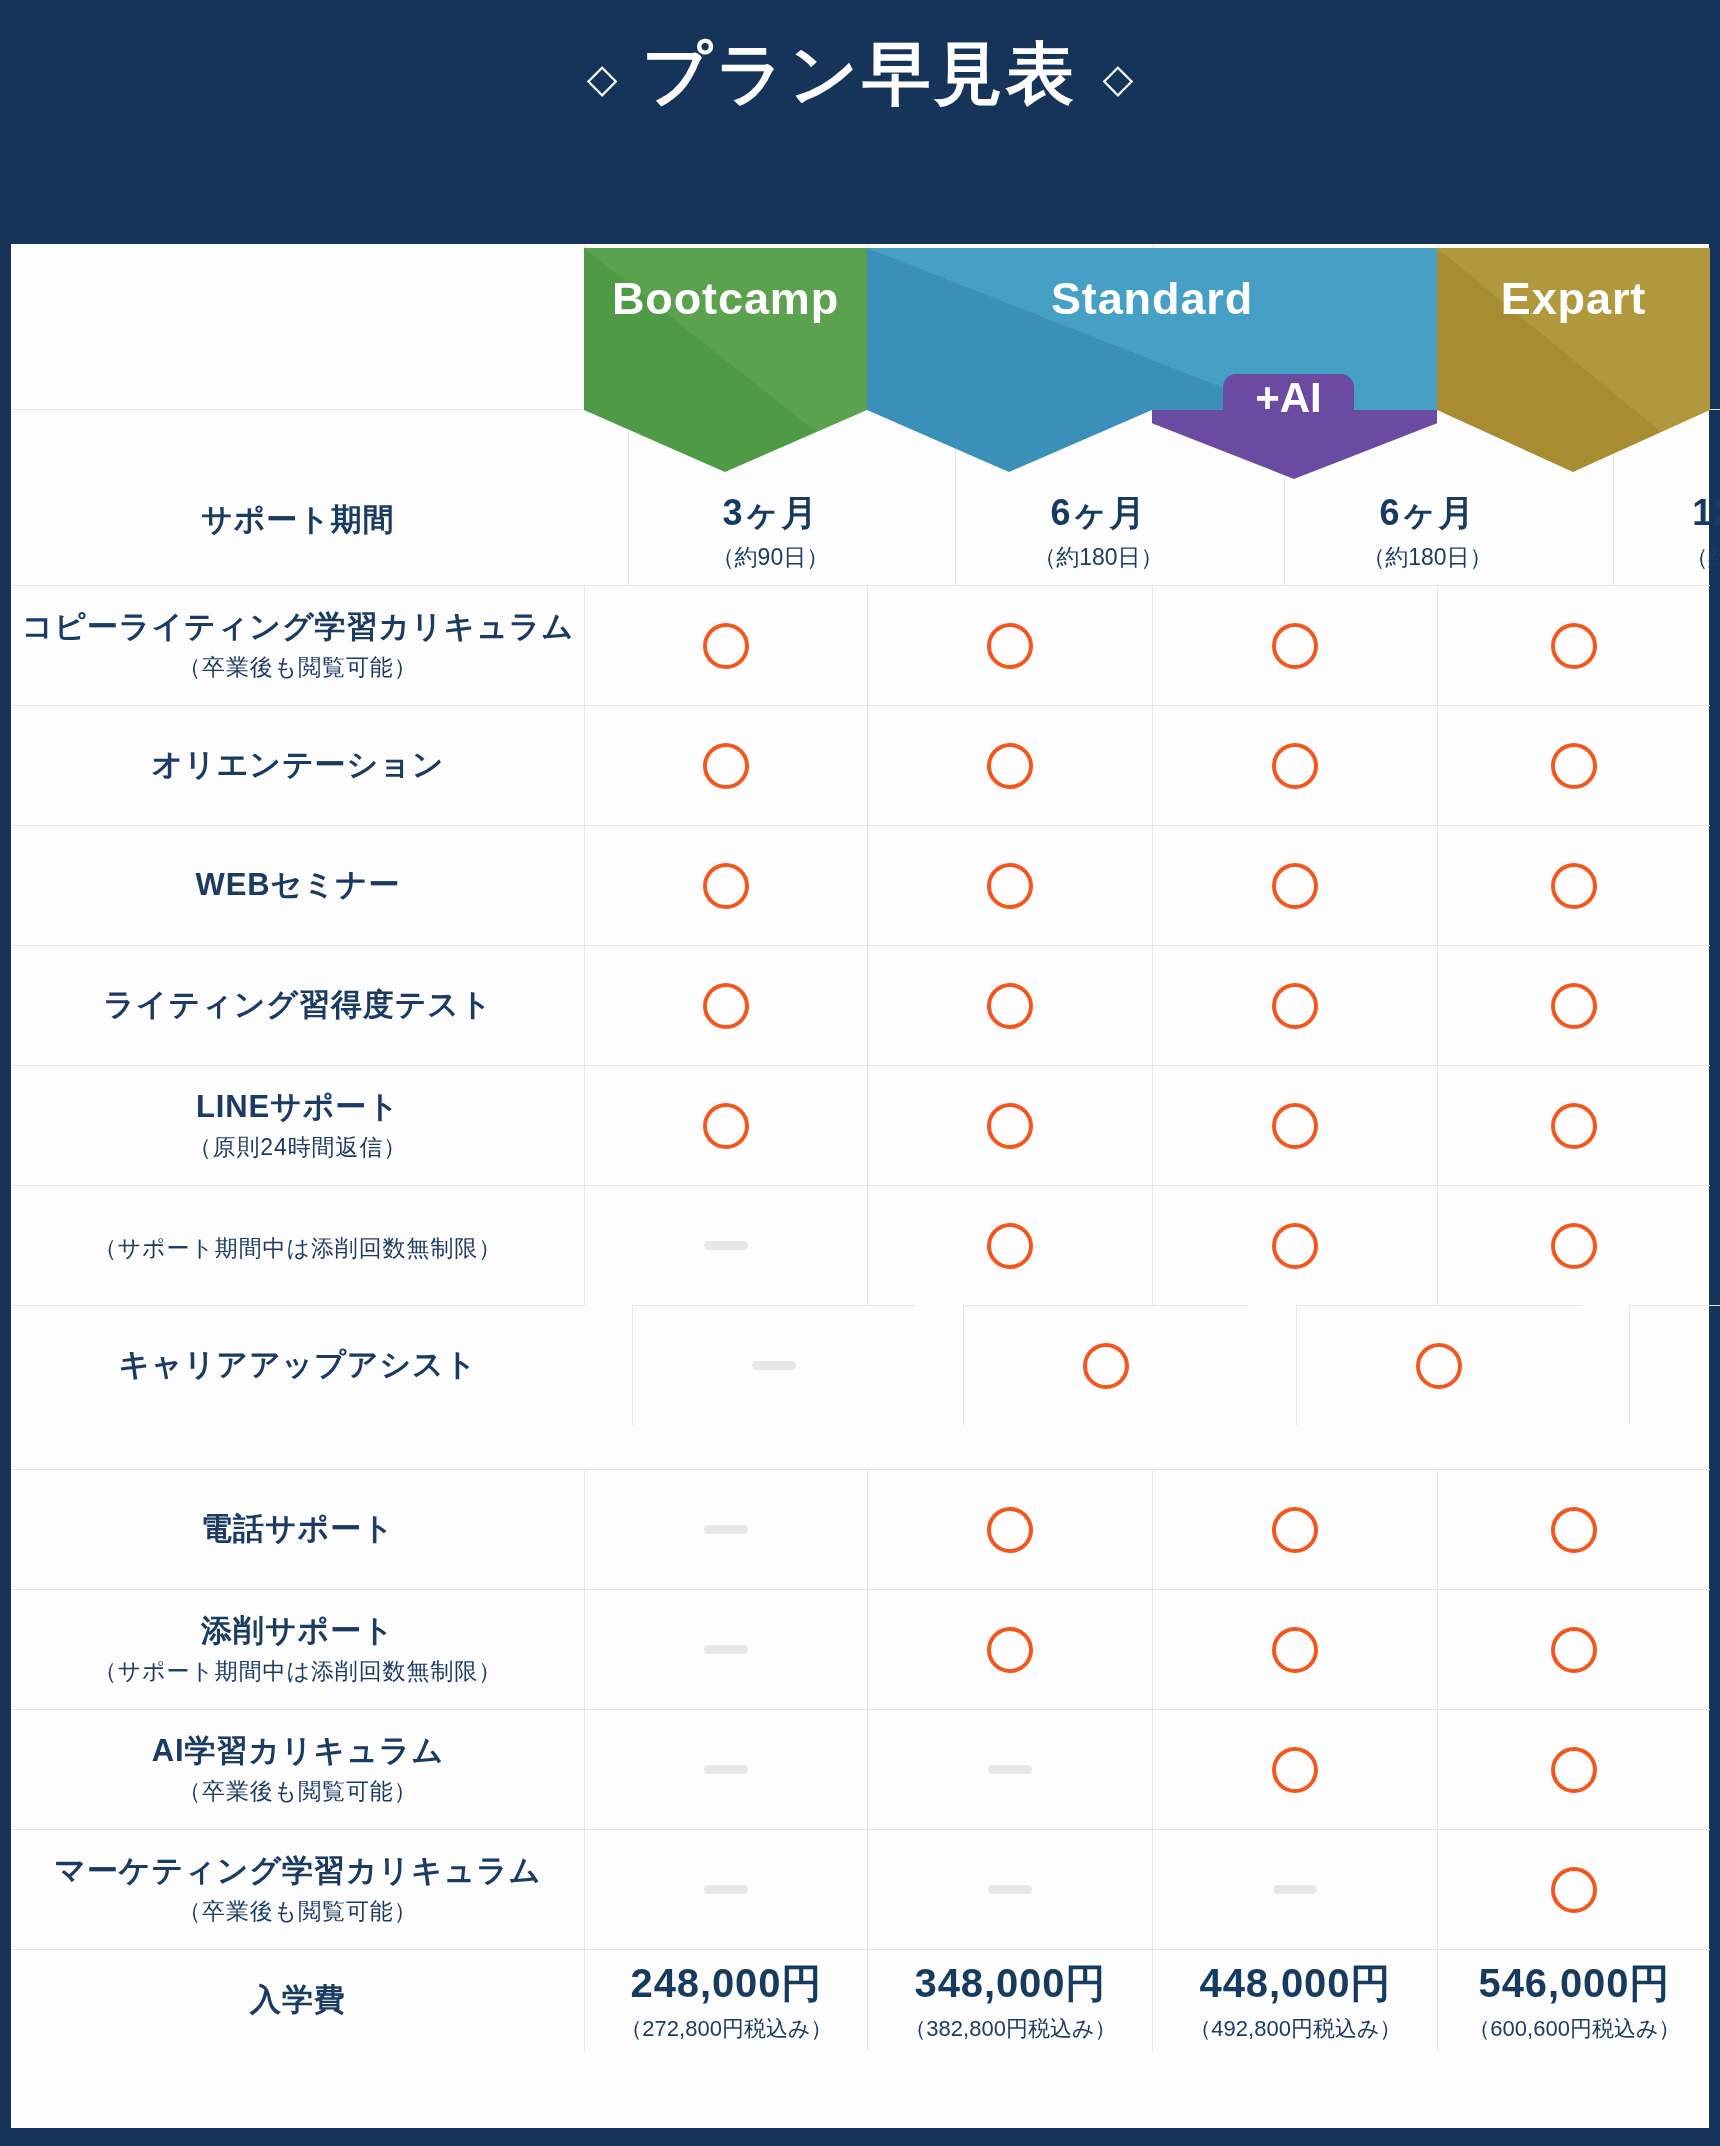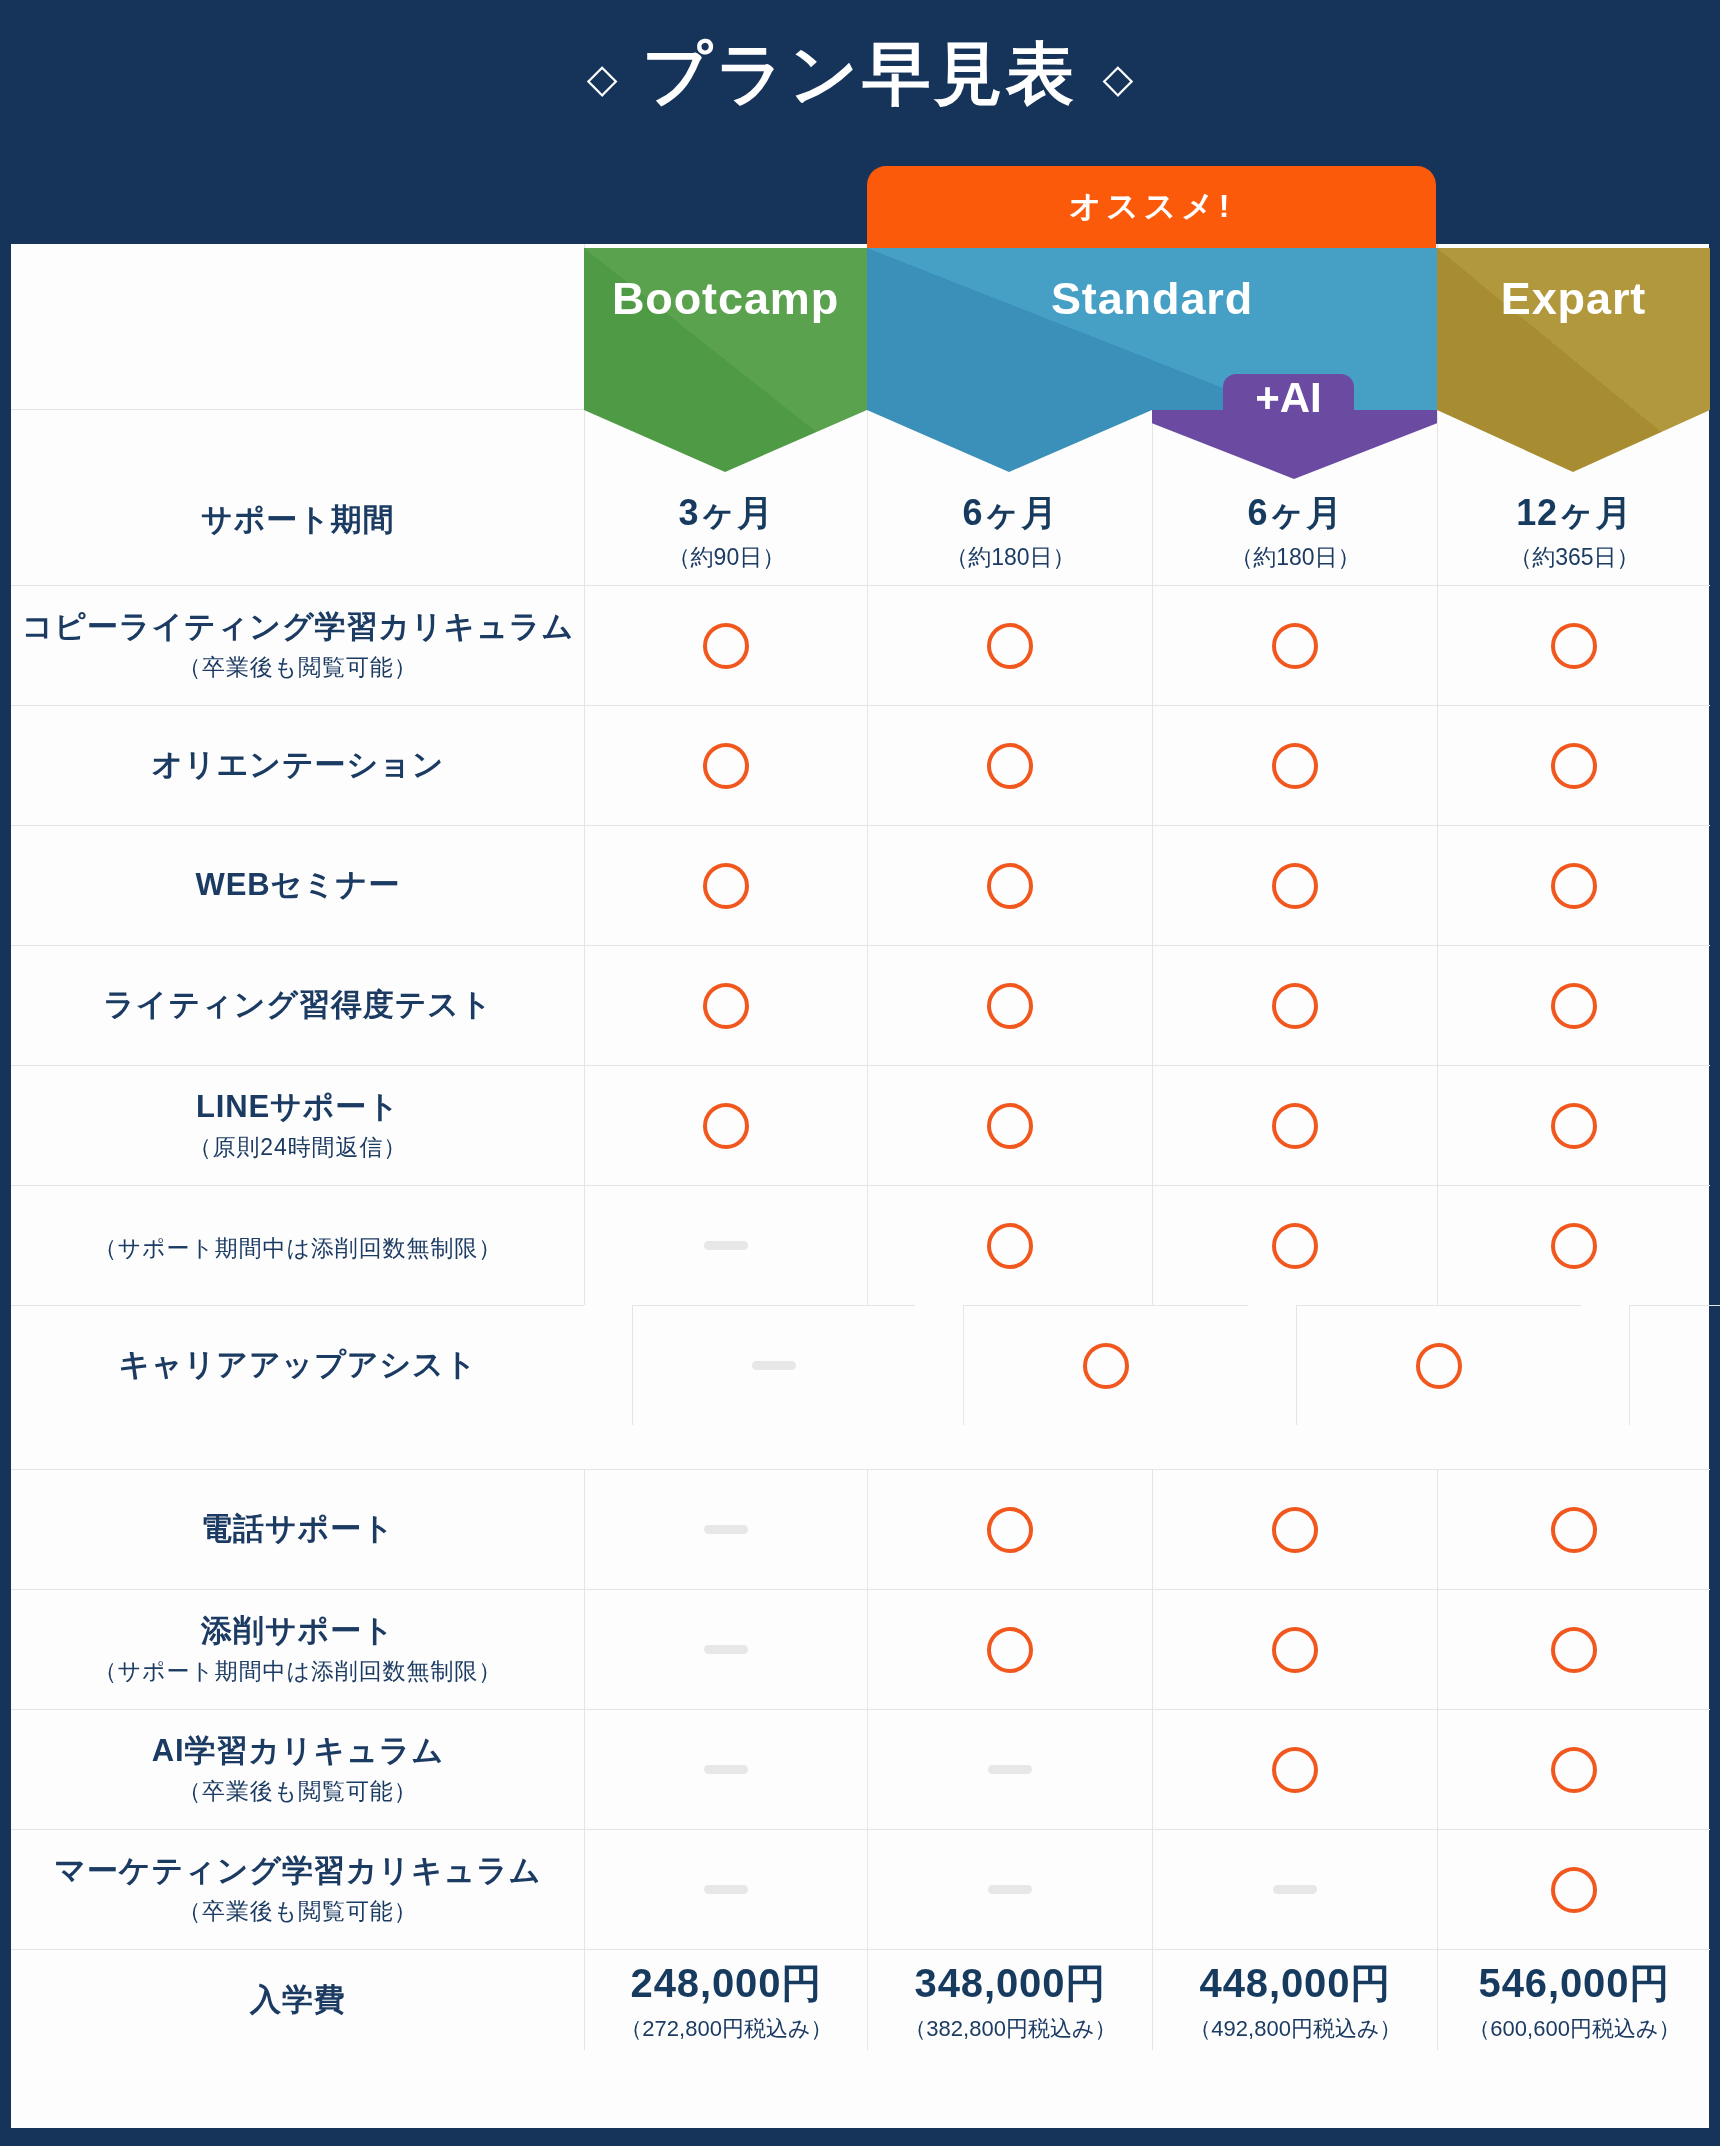--- a/index.html
+++ b/index.html
@@ -111,21 +111,21 @@
   </div>
 
   <div class="tbl" id="tbl">
       <div class="row" style="height: 165px;">
         <div class="cell labelcell"></div>
         <div class="cell val"></div>
         <div class="cell val"></div>
         <div class="cell val"></div>
         <div class="cell val"></div>
       </div>
-      <div class="row period" style="height: 176px;">
+      <div class="row period" style="height: 176px; gap: 44px;">
         <div class="cell labelcell">
           <div class="lbl">サポート期間</div>
         </div>
         <div class="cell val">
           <div class="pmain">3ヶ月</div>
           <div class="psub">（約90日）</div>
         </div>
         <div class="cell val">
           <div class="pmain">6ヶ月</div>
           <div class="psub">（約180日）</div>
@@ -348,23 +348,20 @@
           <div class="prsub">（492,800円税込み）</div>
         </div>
         <div class="cell val">
           <div class="prmain">546,000円</div>
           <div class="prsub">（600,600円税込み）</div>
         </div>
       </div>
     </div>
 
   <div class="hdr">
-    <div class="badge-rec">
-      <span>オススメ!</span>
-    </div>
     <div class="ribbon rib-green">
       <span class="pname">Bootcamp</span>
     </div>
     <div class="ribbon rib-blue">
       <span class="pname">Standard</span>
     </div>
     <div class="ribbon rib-gold">
       <span class="pname">Expart</span>
     </div>
     <div class="ai-band"></div>

